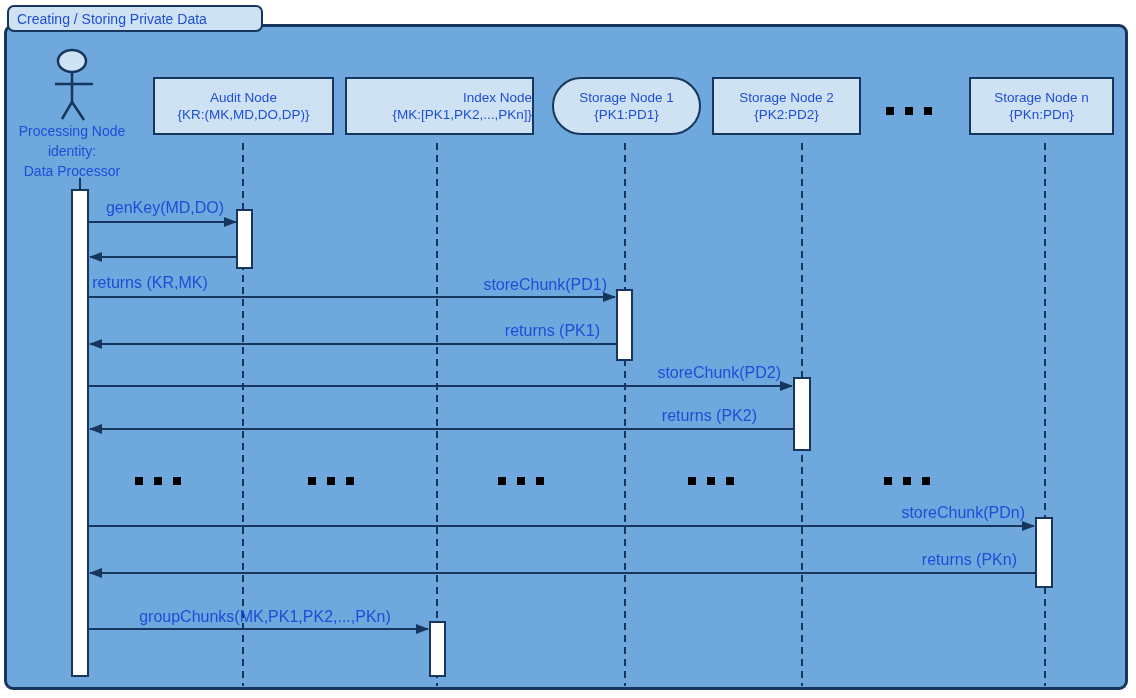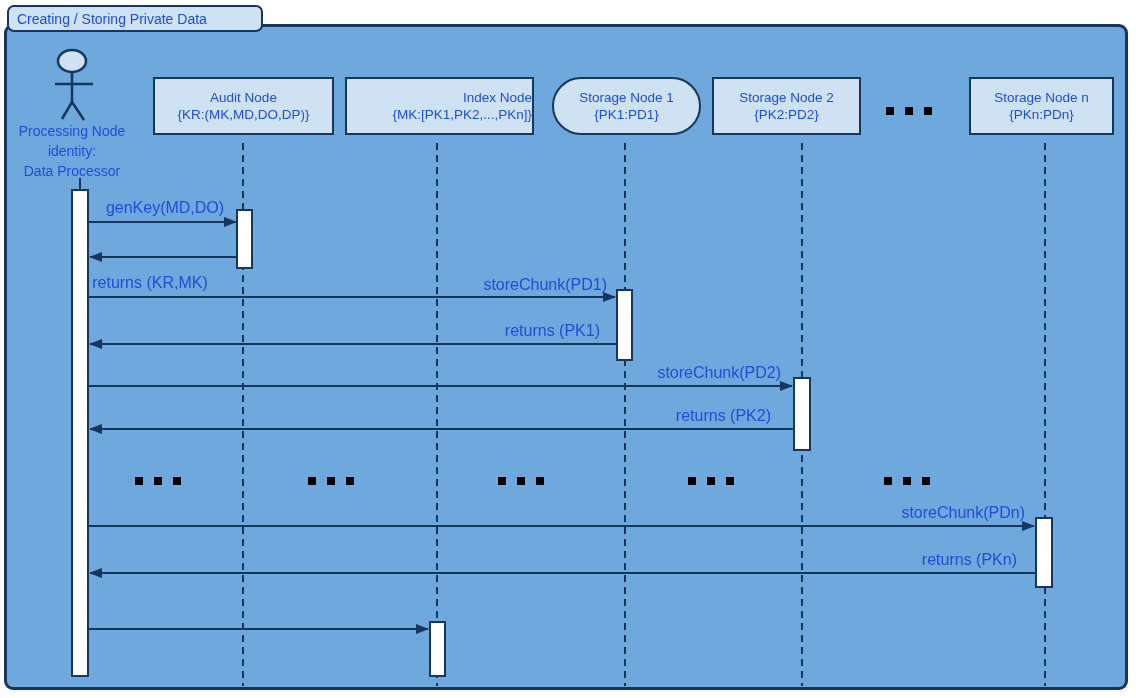--- a/index.html
+++ b/index.html
@@ -124,23 +124,24 @@
     <span class="dot"></span>
     <span class="dot"></span>
     <span class="dot"></span>
   </div>
 
   <div class="msg-label msg-center" style="left:95px;top:199px;width:140px;">genKey(MD,DO)</div>
   <div class="msg-label msg-center" style="left:80px;top:234px;width:140px;margin-top:40px;">returns (KR,MK)</div>
   <div class="msg-label msg-right" style="right:529px;top:276px;">storeChunk(PD1)</div>
   <div class="msg-label msg-right" style="right:536px;top:322px;padding-left:8px;">returns (PK1)</div>
   <div class="msg-label msg-right" style="right:355px;top:364px;text-align:right;">storeChunk(PD2)</div>
-  <div class="msg-label msg-right" style="right:365px;top:407px;">returns (PK2)</div>
+  <div class="msg-label msg-right" style="right:379px;top:407px;">returns (PK2)</div>
   <div class="msg-label msg-right" style="right:111px;top:504px;">storeChunk(PDn)</div>
   <div class="msg-label msg-right" style="right:119px;top:551px;">returns (PKn)</div>
+  <div class="msg-label msg-center" style="left:115px;top:608px;width:300px;">groupChunks(MK,PK1,PK2,...,PKn)</div>
 
   <div class="dots" style="left:135px;top:477px;" role="img" aria-label="...">
     <span class="dot"></span>
     <span class="dot"></span>
     <span class="dot"></span>
   </div>
   <div class="dots" style="left:308px;top:477px;" role="img" aria-label="...">
     <span class="dot"></span>
     <span class="dot"></span>
     <span class="dot"></span>

